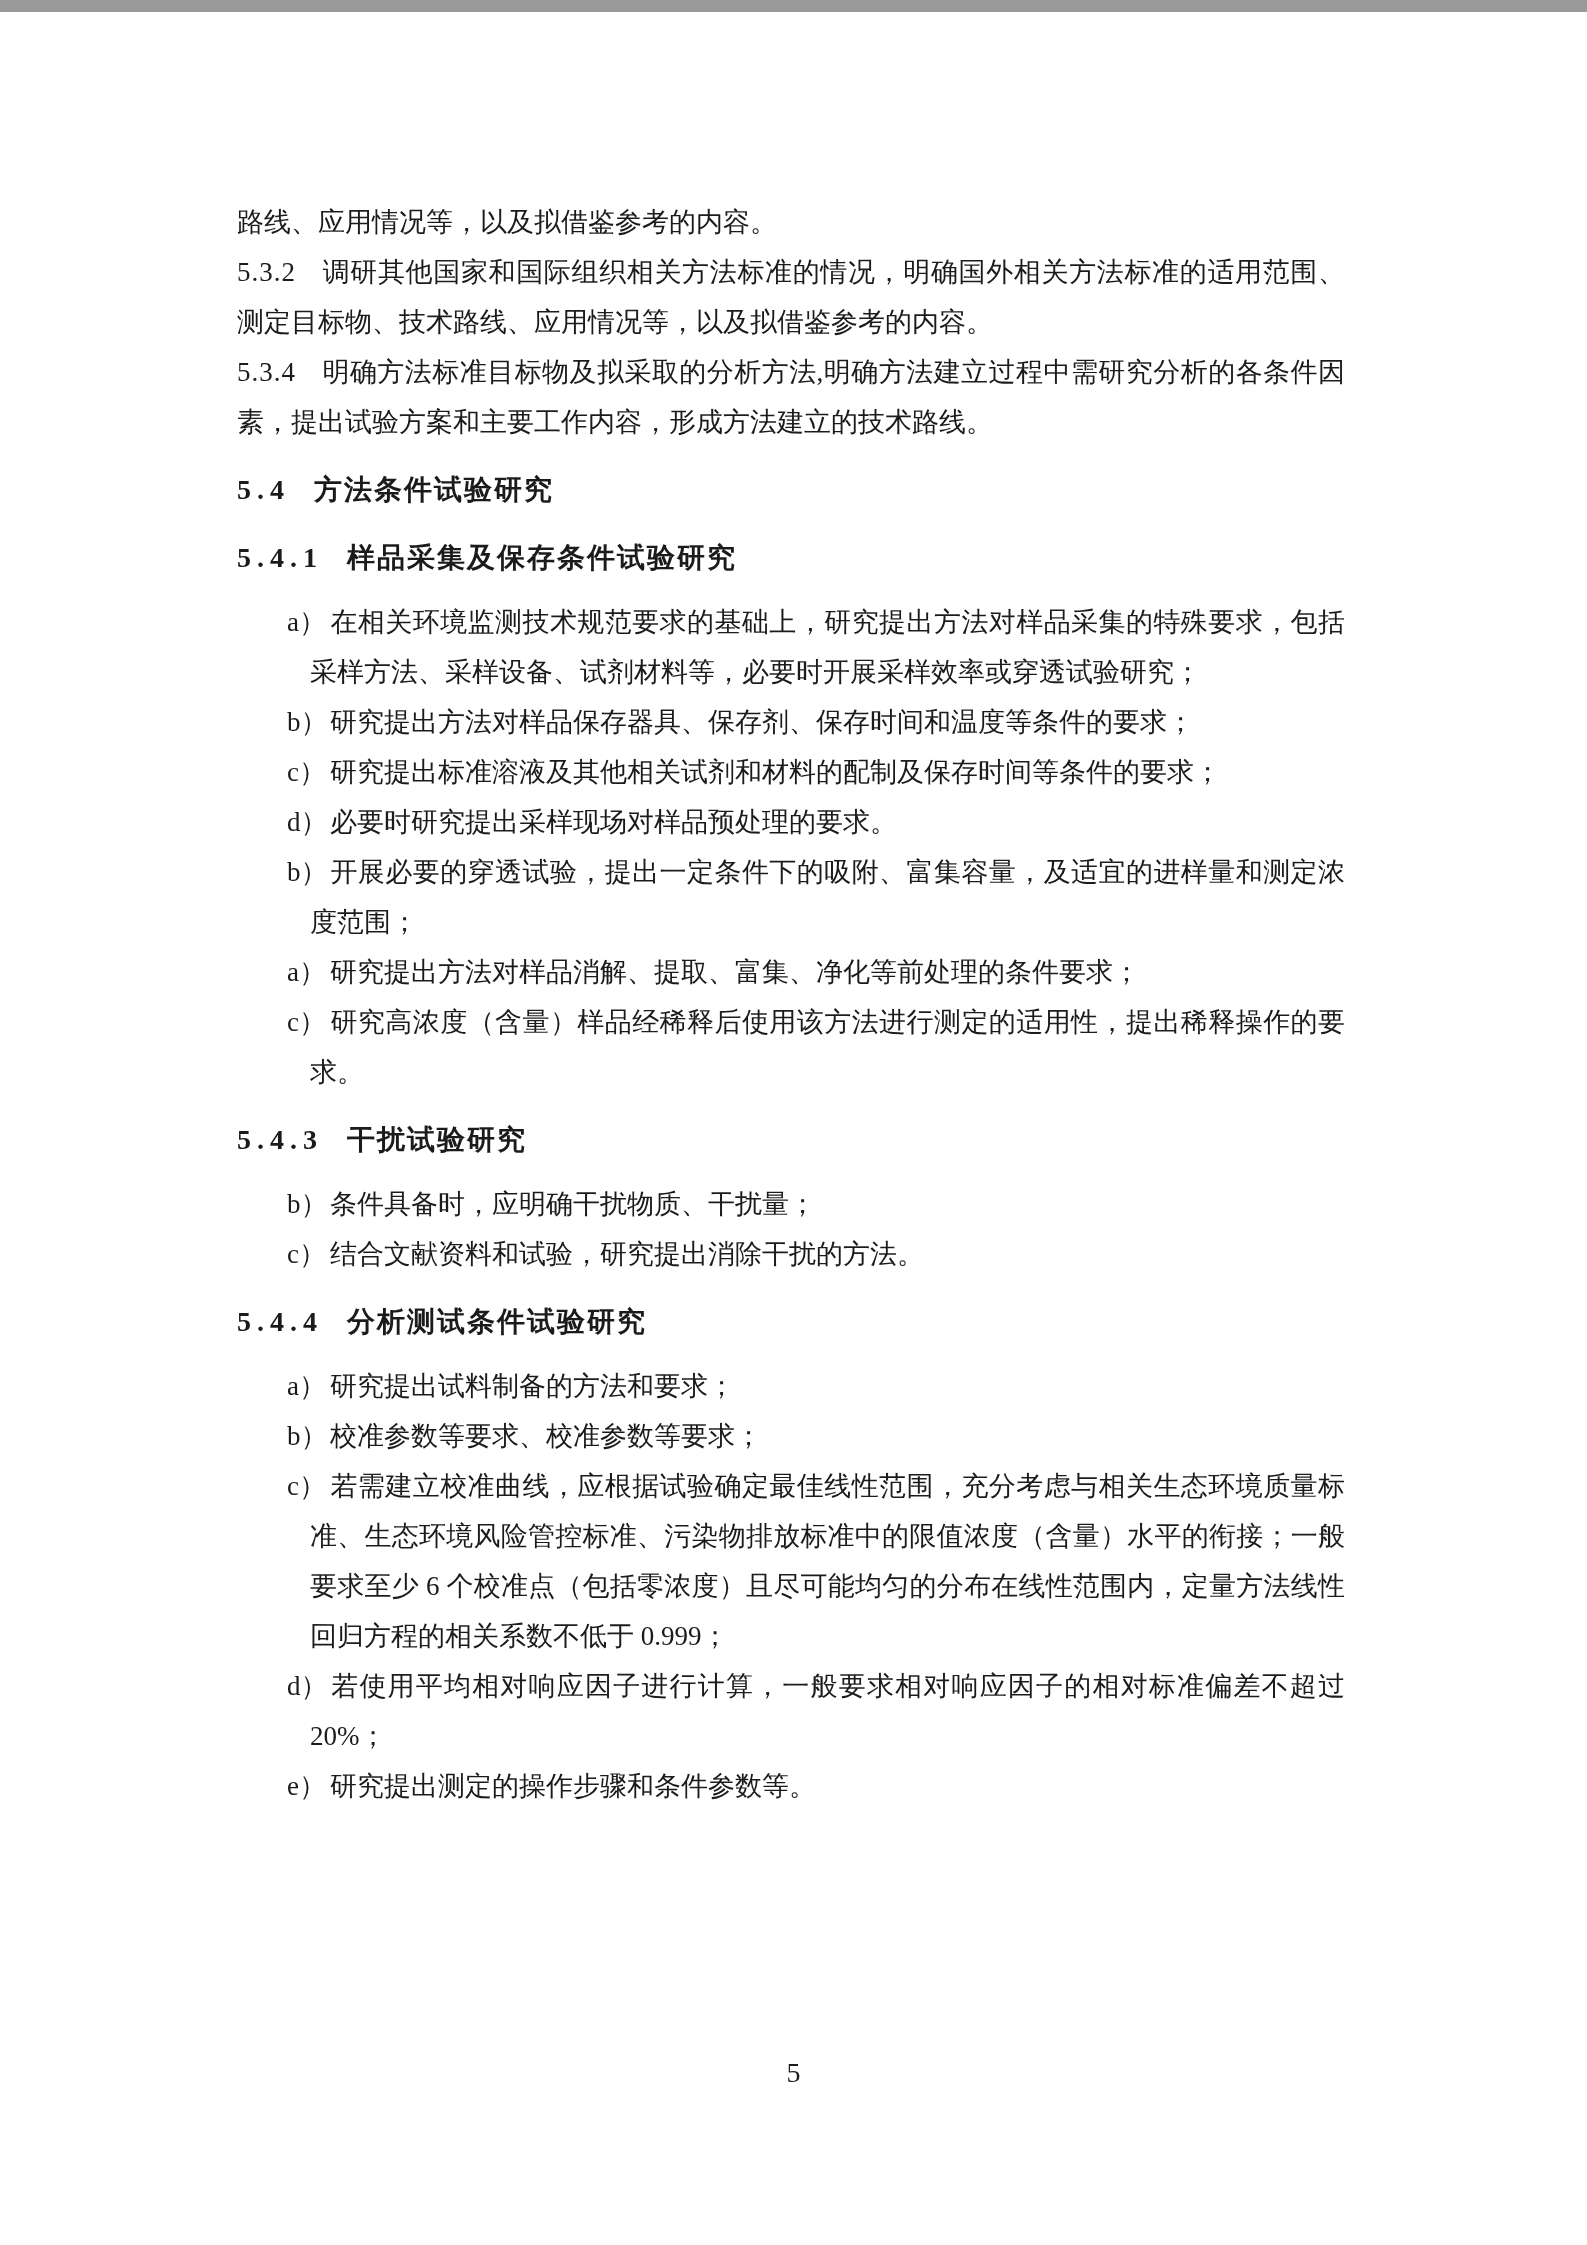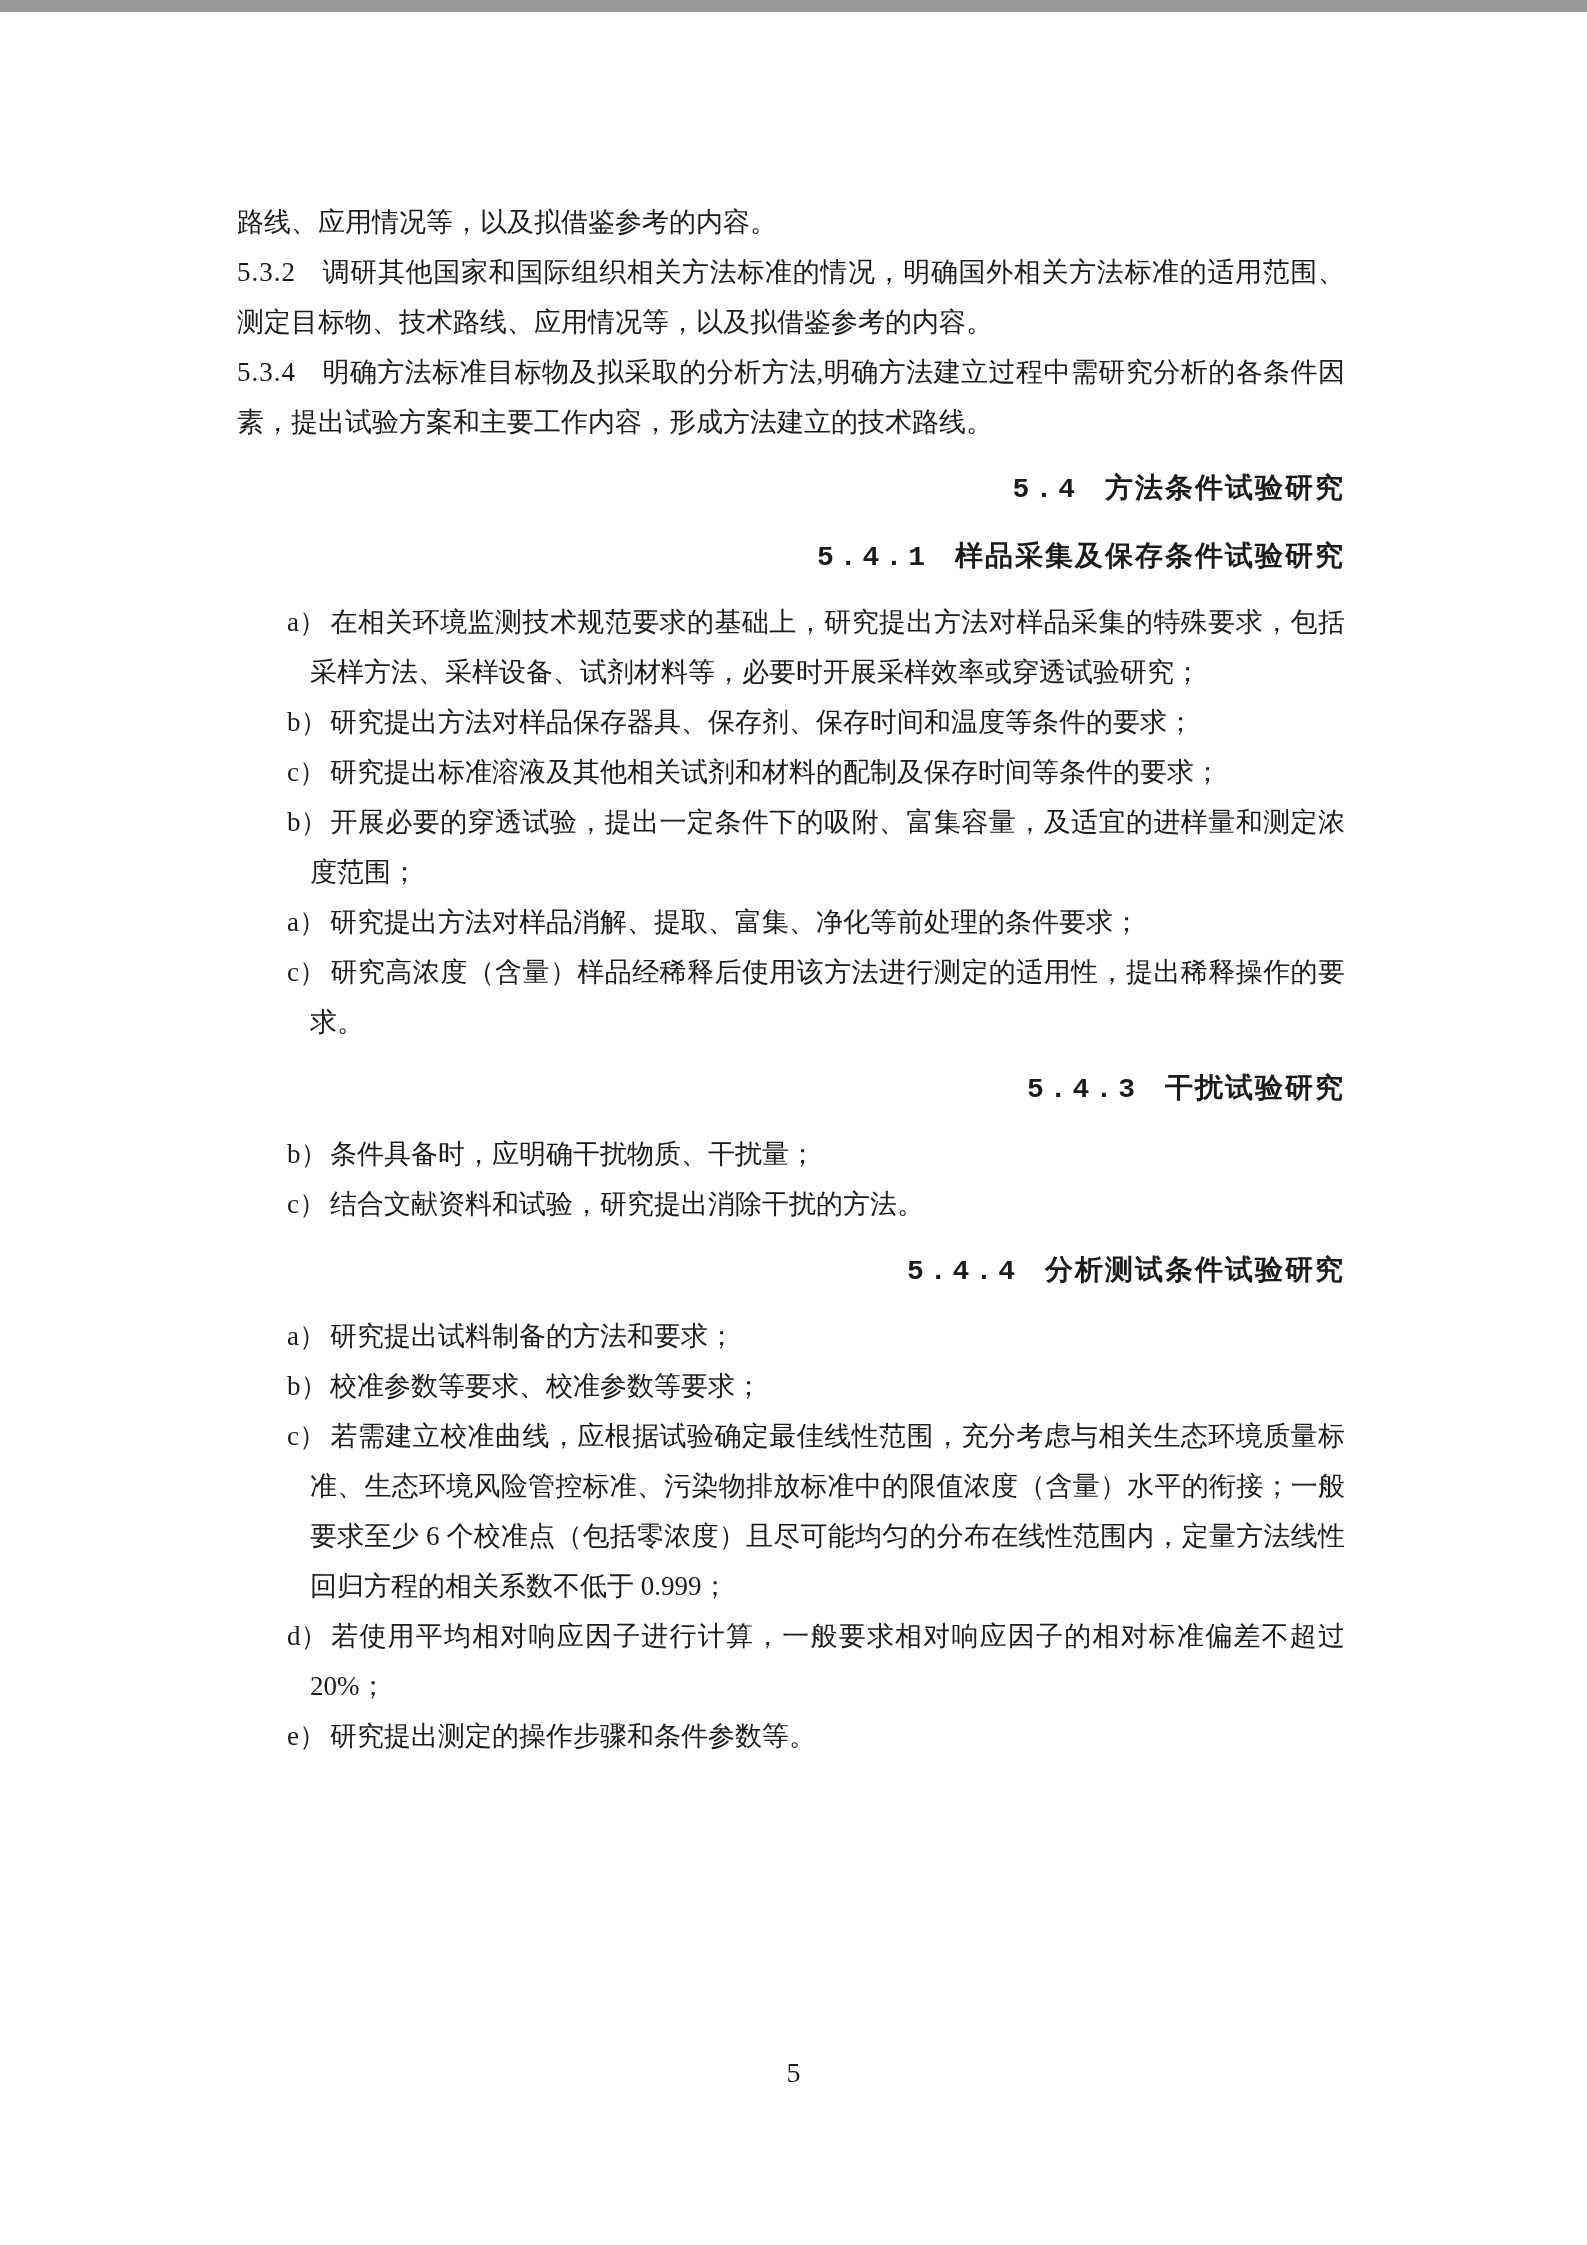--- a/index.html
+++ b/index.html
@@ -23,26 +23,25 @@
     line-height:50px;
     text-align:justify;
   }
   .clause-num {
     display:inline-block;
     margin-right:26px;
     letter-spacing:1px;
   }
   .heading {
     margin:18px 0 14px 0;
-    font-family:Liberation Mono, monospace;
+    font-family:Liberation Serif, serif;
     font-weight:700;
     font-size:28px;
     line-height:50px;
     letter-spacing:2px;
-    text-align:right;
   }
   .heading .h-num {
     font-weight:700;
     margin-right:24px;
     letter-spacing:6px;
   }
   .list { margin:0; }
   .item {
     margin:0;
     padding-left:73px;
@@ -79,20 +78,21 @@
 
     <p class="para"><span class="clause-num">5.3.4</span><span>明确方法标准目标物及拟采取的分析方法,明确方法建立过程中需研究分析的各条件因素，提出试验方案和主要工作内容，形成方法建立的技术路线。</span></p>
 
     <h2 class="heading"><span class="h-num">5.4</span><span>方法条件试验研究</span></h2>
 
     <h3 class="heading"><span class="h-num">5.4.1</span><span>样品采集及保存条件试验研究</span></h3>
     <div class="list">
       <p class="item"><span class="item-label">a）</span><span>在相关环境监测技术规范要求的基础上，研究提出方法对样品采集的特殊要求，包括采样方法、采样设备、试剂材料等，必要时开展采样效率或穿透试验研究；</span></p>
       <p class="item"><span class="item-label">b）</span><span>研究提出方法对样品保存器具、保存剂、保存时间和温度等条件的要求；</span></p>
       <p class="item"><span class="item-label">c）</span><span>研究提出标准溶液及其他相关试剂和材料的配制及保存时间等条件的要求；</span></p>
+      <p class="item"><span class="item-label">d）</span><span>必要时研究提出采样现场对样品预处理的要求。</span></p>
     </div>
 
     <div class="list">
       <p class="item"><span class="item-label">b）</span><span>开展必要的穿透试验，提出一定条件下的吸附、富集容量，及适宜的进样量和测定浓度范围；</span></p>
       <p class="item"><span class="item-label">a）</span><span>研究提出方法对样品消解、提取、富集、净化等前处理的条件要求；</span></p>
       <p class="item"><span class="item-label">c）</span><span>研究高浓度（含量）样品经稀释后使用该方法进行测定的适用性，提出稀释操作的要求。</span></p>
     </div>
 
     <h3 class="heading"><span class="h-num">5.4.3</span><span>干扰试验研究</span></h3>
     <div class="list">

